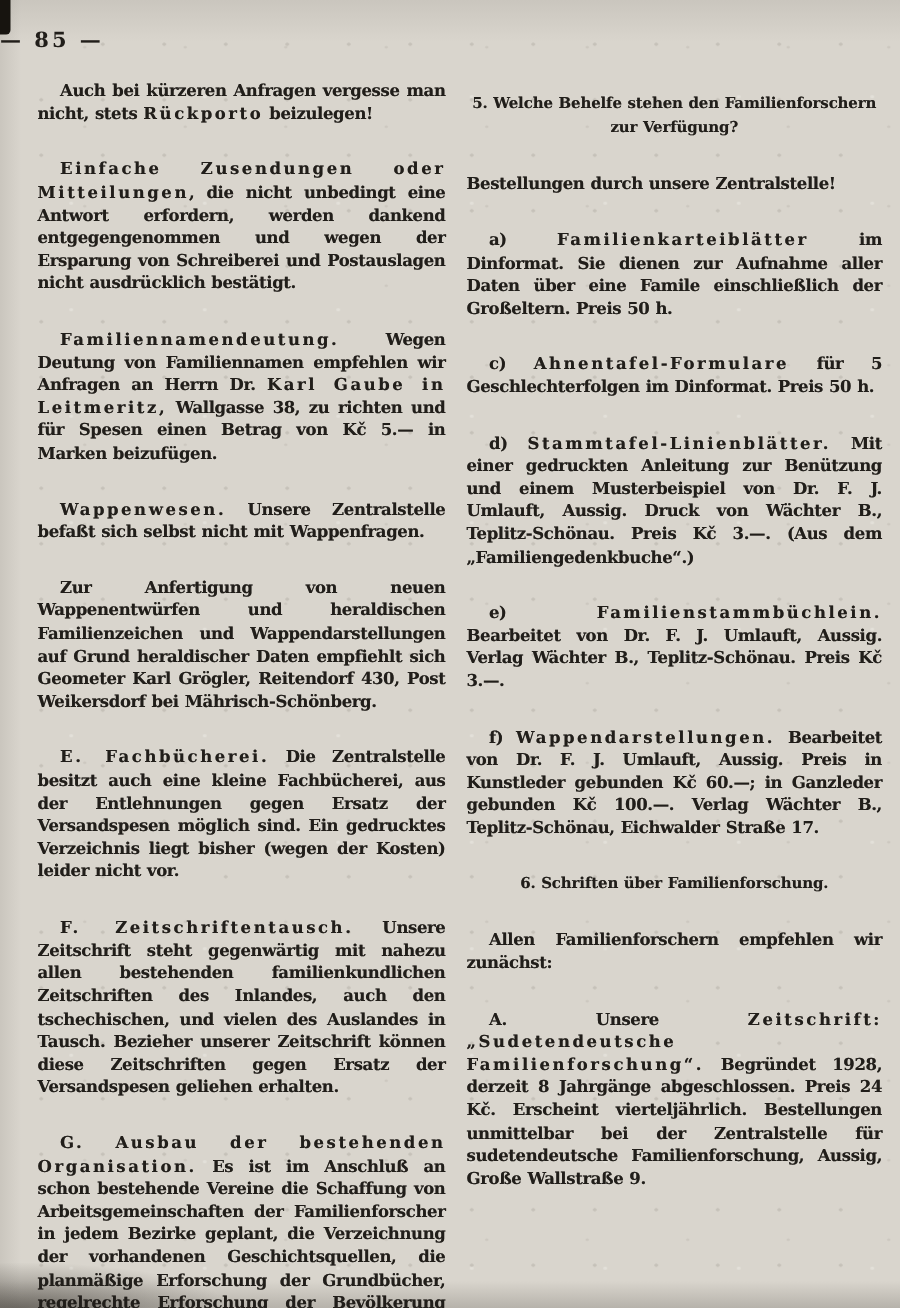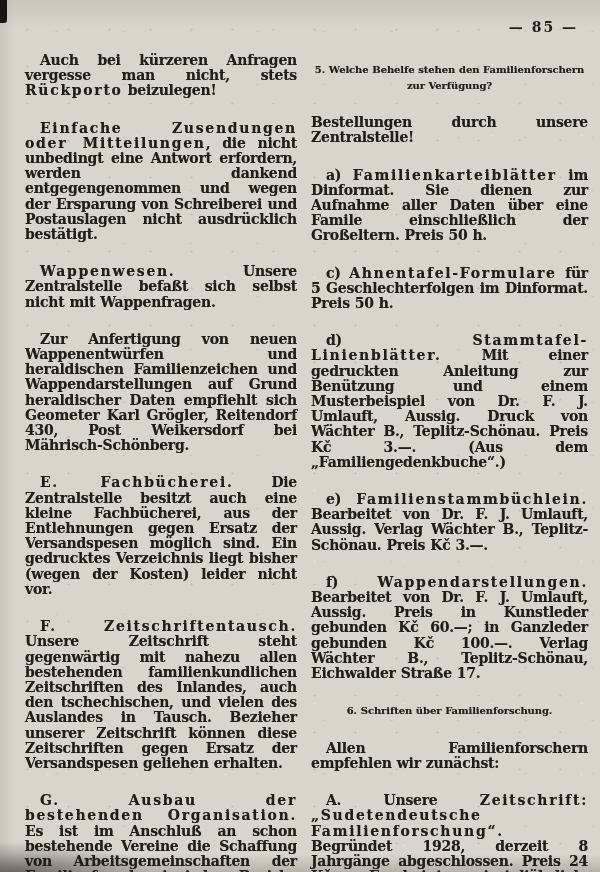--- a/index.html
+++ b/index.html
@@ -33,31 +33,31 @@
   .corner-mark-tl{
     position:absolute;top:0;left:0;width:7px;height:23px;
     background:#17140f;border-bottom-right-radius:3px;
   }
   .bottom-smudge{
     position:absolute;left:0;bottom:0;width:150px;height:30px;pointer-events:none;
     background:radial-gradient(ellipse at 8% 100%, rgba(48,44,38,.55), rgba(48,44,38,0) 72%);
   }
   .page-number{
     position:absolute;top:19px;left:0;width:578px;
-    text-align:right;font-weight:bold;font-size:14px;letter-spacing:2px;
+    text-align:left;font-weight:bold;font-size:14px;letter-spacing:2px;
   }
   .columns{
     position:absolute;top:53px;left:25px;width:563px;
     display:flex;gap:14px;align-items:flex-start;
   }
   .col{width:272px;}
   .col.right{width:277px;}
   p.para{
     margin:0;padding:0;
-    font-size:14px;line-height:15.2px;font-weight:bold;
+    font-size:11px;line-height:15.2px;font-weight:bold;
     text-align:justify;letter-spacing:-0.25px;word-spacing:0.4px;
     text-shadow:0 0 0.4px rgba(33,30,26,.55);
   }
   p.para + p.para{margin-top:22px;}
   p.para.indent{text-indent:15px;}
   p.para.heading{
     text-align:center;text-indent:0;letter-spacing:-0.1px;
     font-size:10px;line-height:15.6px;
     margin-top:9px;margin-bottom:7px;
   }
@@ -70,20 +70,21 @@
 <div class="vignette"></div>
 <div class="corner-mark-tl"></div>
 <div class="bottom-smudge"></div>
 
 <div class="page-number">— 85 —</div>
 
 <div class="columns">
   <div class="col left">
       <p class="para indent"><span>Auch bei kürzeren Anfragen vergesse man nicht, stets </span><span class="sperr">Rückporto</span><span> beizulegen!</span></p>
       <p class="para indent"><span class="sperr">Einfache Zusendungen oder Mitteilungen</span><span>, die nicht unbedingt eine Antwort erfordern, werden dankend entgegengenommen und wegen der Ersparung von Schreiberei und Postauslagen nicht ausdrücklich bestätigt.</span></p>
+      <p class="para indent"><span class="sperr">Familiennamendeutung.</span><span> Wegen Deutung von Familiennamen empfehlen wir Anfragen an Herrn Dr. </span><span class="sperr">Karl Gaube in Leitmeritz,</span><span> Wallgasse 38, zu richten und für Spesen einen Betrag von Kč 5.— in Marken beizufügen.</span></p>
       <p class="para indent"><span class="sperr">Wappenwesen.</span><span> Unsere Zentralstelle befaßt sich selbst nicht mit Wappenfragen.</span></p>
       <p class="para indent"><span>Zur Anfertigung von neuen Wappenentwürfen und heraldischen Familienzeichen und Wappendarstellungen auf Grund heraldischer Daten empfiehlt sich Geometer Karl Grögler, Reitendorf 430, Post Weikersdorf bei Mährisch-Schönberg.</span></p>
       <p class="para indent"><span class="sperr">E. Fachbücherei.</span><span> Die Zentralstelle besitzt auch eine kleine Fachbücherei, aus der Entlehnungen gegen Ersatz der Versandspesen möglich sind. Ein gedrucktes Verzeichnis liegt bisher (wegen der Kosten) leider nicht vor.</span></p>
       <p class="para indent"><span class="sperr">F. Zeitschriftentausch.</span><span> Unsere Zeitschrift steht gegenwärtig mit nahezu allen bestehenden familienkundlichen Zeitschriften des Inlandes, auch den tschechischen, und vielen des Auslandes in Tausch. Bezieher unserer Zeitschrift können diese Zeitschriften gegen Ersatz der Versandspesen geliehen erhalten.</span></p>
       <p class="para indent"><span class="sperr">G. Ausbau der bestehenden Organisation.</span><span> Es ist im Anschluß an schon bestehende Vereine die Schaffung von Arbeitsgemeinschaften der Familienforscher in jedem Bezirke geplant, die Verzeichnung der vorhandenen Geschichtsquellen, die planmäßige Erforschung der Grundbücher, regelrechte Erforschung der Bevölkerung kleinerer und größerer</span></p>
     </div>
   <div class="col right">
       <p class="para heading"><span>5. Welche Behelfe stehen den Familienforschern zur Verfügung?</span></p>
       <p class="para"><span>Bestellungen durch unsere Zentralstelle!</span></p>
       <p class="para indent"><span>a) </span><span class="sperr">Familienkarteiblätter</span><span> im Dinformat. Sie dienen zur Aufnahme aller Daten über eine Famile einschließlich der Großeltern. Preis 50 h.</span></p>

